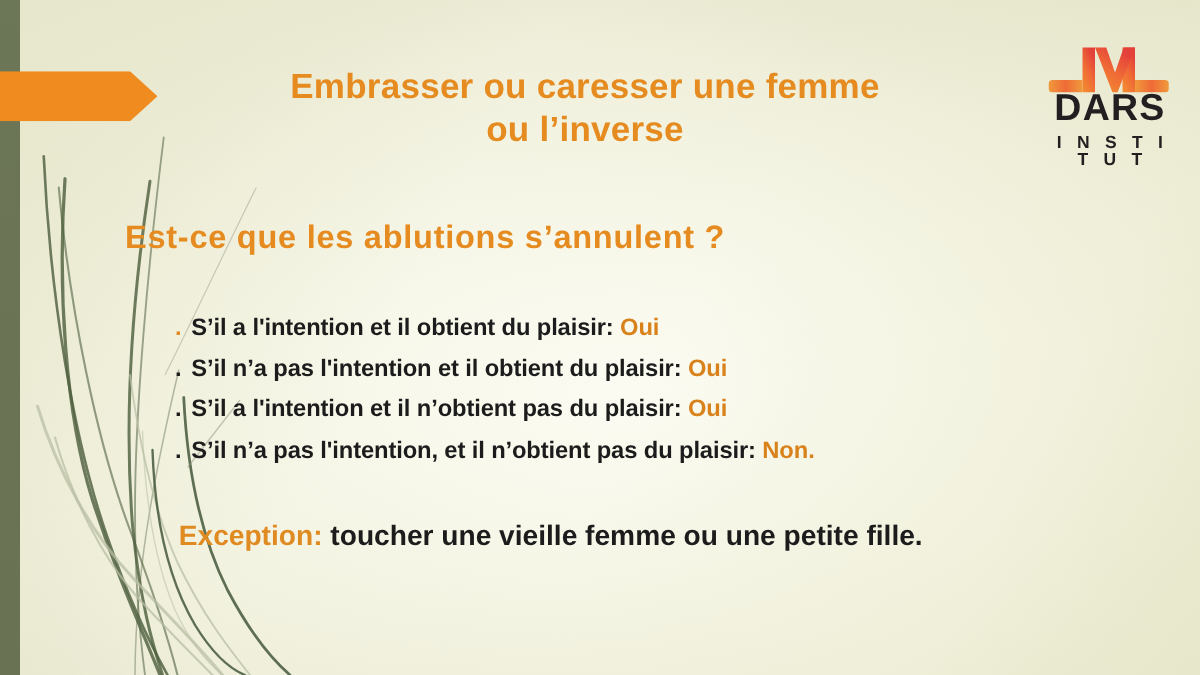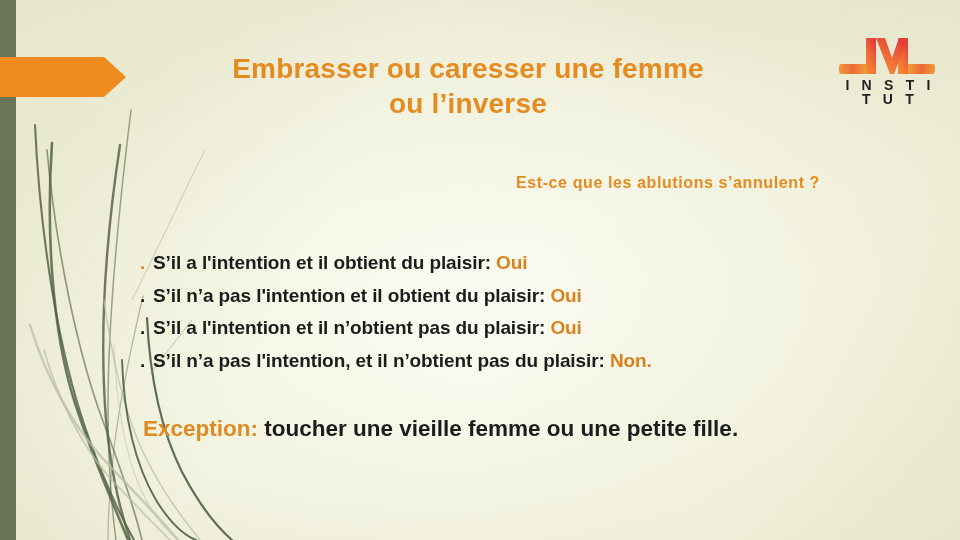--- a/index.html
+++ b/index.html
@@ -115,24 +115,24 @@
     font-weight: 700;
     font-size: 28px;
     line-height: 1.24;
     letter-spacing: 0.2px;
   }
   .subtitle {
     position: absolute;
     left: 100px;
     top: 174px;
     width: 720px;
-    text-align: right;
+    text-align: left;
     color: #e58b20;
     font-weight: 700;
-    font-size: 16px;
+    font-size: 26px;
     letter-spacing: 0.6px;
   }
   .bullets {
     position: absolute;
     left: 140px;
     top: 247px;
     width: 790px;
   }
   .bullet-row {
     display: block;
@@ -219,20 +219,21 @@
 
       <path d="M30,10 L40,10 L40,46 L30,46 Z" fill="url(#markgrad)"></path>
 
       <path d="M62,10 L72,10 L72,46 L62,46 Z" fill="url(#markgrad)"></path>
 
       <path d="M40,10 L49,10 L56,30 L63,10 L72,10 L58,46 L54,46 Z" fill="url(#markgrad)"></path>
 
       <path d="M6,36 L30,36 L30,46 L6,46 Q3,46 3,43 L3,39 Q3,36 6,36 Z" fill="url(#barsgrad)"></path>
       <path d="M72,36 L96,36 Q99,36 99,39 L99,43 Q99,46 96,46 L72,46 Z" fill="url(#barsgrad)"></path>
     </svg>
+    <span class="logo-word">DARS</span>
     <span class="logo-sub">I N S T I T U T</span>
   </div>
 
   <div class="title">
     <div>Embrasser ou caresser une femme</div>
     <div>ou l’inverse</div>
   </div>
 
   <div class="subtitle">Est-ce que les ablutions s’annulent ?</div>
 

